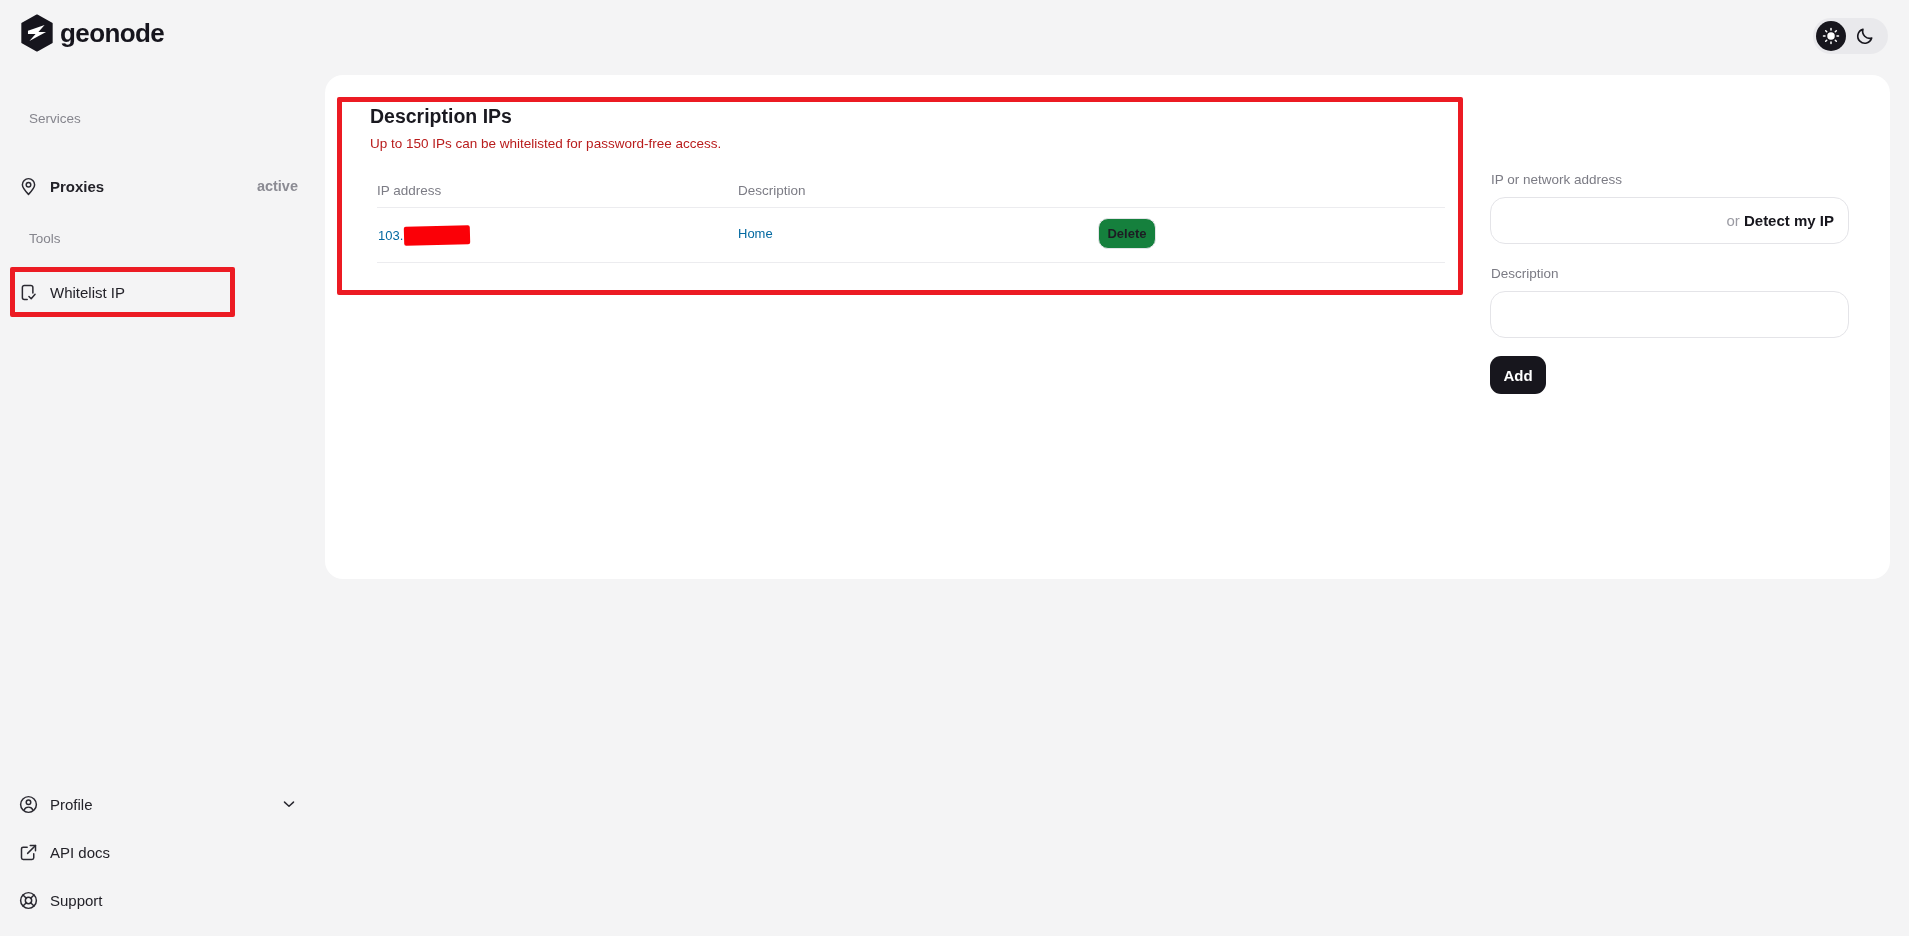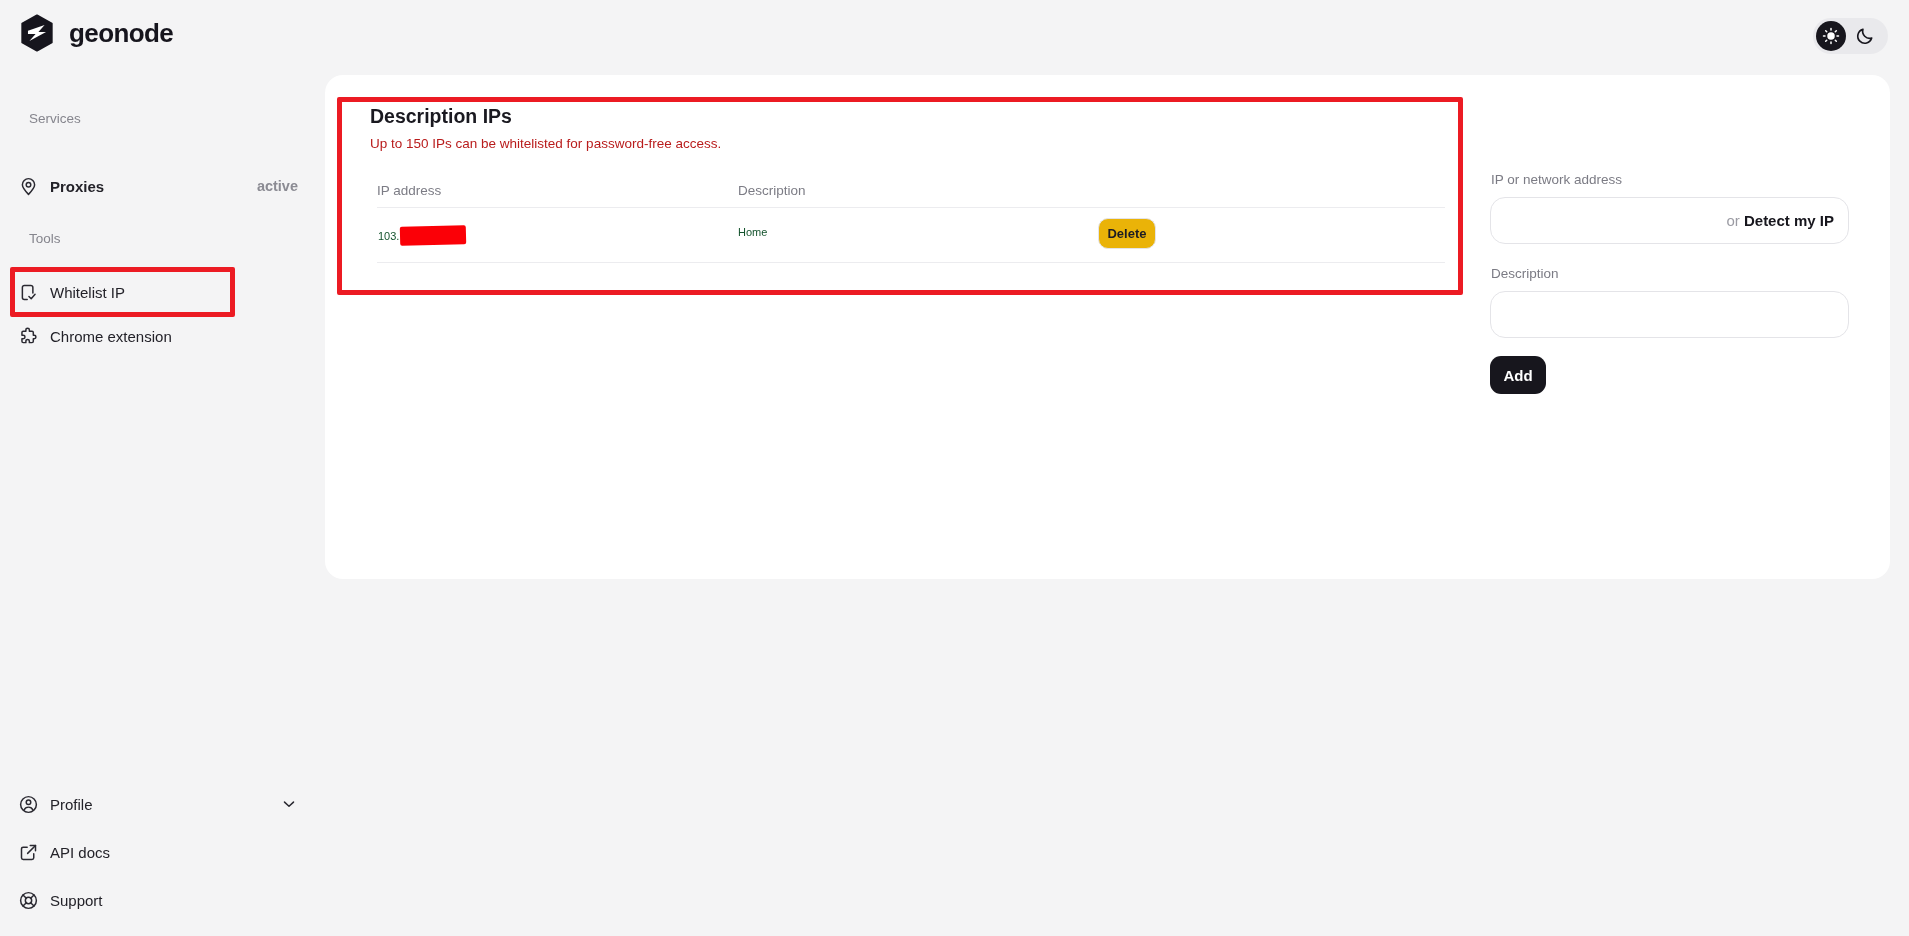--- a/index.html
+++ b/index.html
@@ -6,21 +6,21 @@
   html,body { width:1909px; height:936px; }
   body {
     font-family:"Liberation Sans", sans-serif;
     background:#f4f4f5;
     color:#1e1d24;
     position:relative;
     overflow:hidden;
   }
 
   
-  .brand { position:absolute; left:18px; top:14px; display:flex; align-items:center; gap:13px; }
+  .brand { position:absolute; left:18px; top:14px; display:flex; align-items:center; gap:4px; }
   .brand-mark { width:38px; height:38px; display:block; }
   .brand-name { font-size:26px; font-weight:800; letter-spacing:-0.6px; color:#16151d; }
 
   .theme-toggle {
     position:absolute; top:18px; right:21px;
     width:75px; height:36px; border-radius:18px;
     background:#e9e9ec; display:flex; align-items:center; padding:3px; gap:4px;
   }
   .theme-opt { width:30px; height:30px; border-radius:50%; display:flex; align-items:center; justify-content:center; cursor:pointer; }
   .theme-opt.sun { background:#17161d; }
@@ -48,30 +48,30 @@
     background:#ffffff; border-radius:18px;
   }
   .card-title { position:absolute; left:45px; top:30px; font-size:19.5px; font-weight:700; color:#1a1920; }
   .card-subtitle { position:absolute; left:45px; top:61px; font-size:13.5px; color:#b91c1c; }
 
   .tbl-header { position:absolute; top:100px; font-size:13.5px; color:#7c7c85;margin-top:8px; }
   .th-ip { left:52px; } .th-desc { left:413px; }
   .tbl-divider { position:absolute; left:52px; width:1068px; height:1px; background:#ececef; }
   .div-1 { top:132px; } .div-2 { top:187px; }
 
-  .cell { position:absolute; font-size:11px; color:#14532d; }
+  .cell { position:absolute; font-size:13px; color:#0369a1; }
   .cell-ip { left:53px; top:151px; display:flex; align-items:center; }
   .cell-desc { left:413px; top:151px; }
   .redacted-bar {
     display:inline-block; width:66px; height:19px; background:#fb0007;
     margin-left:1px; transform:rotate(-1.5deg); border-radius:2px;
   }
   .delete-btn {
     position:absolute; left:773px; top:143px; width:58px; height:31px;
-    background:#eab308; border:1px solid #e4e4e8; border-radius:10px;
+    background:#15803d; border:1px solid #e4e4e8; border-radius:10px;
     font-family:"Liberation Sans", sans-serif; font-size:13px; font-weight:700; color:#1d1c23; cursor:pointer;
   }
 
   
   .form-label { position:absolute; left:1166px; font-size:13.5px; color:#7b7b84; }
   .lbl-ip { top:97px; } .lbl-desc { top:191px; }
   .form-field {
     position:absolute; left:1165px; width:359px; height:47px;
     background:#fff; border:1px solid #e4e4e8; border-radius:15px;
     display:flex; align-items:center;
@@ -133,26 +133,20 @@
   <div class="side-label" style="top:171px;">Tools</div>
 
   <div class="side-row" style="top:212px;">
     <svg class="ico" width="21" height="21" viewBox="0 0 24 24">
       <path d="M17 12.5V6.2a2.2 2.2 0 0 0-2.2-2.2H7.2A2.2 2.2 0 0 0 5 6.2v11.6A2.2 2.2 0 0 0 7.2 20h3.3"></path>
       <path d="M12.5 16.5l2.6 2.6 4.4-5"></path>
     </svg>
     <span>Whitelist IP</span>
   </div>
 
-  <div class="side-row" style="top:256px;">
-    <svg class="ico" width="21" height="21" viewBox="0 0 24 24">
-      <path d="M9 4.5a2 2 0 0 1 4 0V6h3a1.5 1.5 0 0 1 1.5 1.5v3h1a2 2 0 0 1 0 4h-1v3A1.5 1.5 0 0 1 16 19h-3v-1.5a2 2 0 0 0-4 0V19H6a1.5 1.5 0 0 1-1.5-1.5v-3H6a2 2 0 0 0 0-4H4.5v-3A1.5 1.5 0 0 1 6 6h3Z"></path>
-    </svg>
-    <span>Chrome extension</span>
-  </div>
 
   <div class="side-row" style="top:724px;">
     <svg class="ico" width="21" height="21" viewBox="0 0 24 24">
       <circle cx="12" cy="12" r="9"></circle>
       <circle cx="12" cy="9.5" r="2.6"></circle>
       <path d="M6.8 18.4c1-2.3 2.9-3.4 5.2-3.4s4.2 1.1 5.2 3.4"></path>
     </svg>
     <span>Profile</span>
     <svg class="chev" width="18" height="18" viewBox="0 0 24 24" fill="none" stroke="#2a2931" stroke-width="2" stroke-linecap="round" stroke-linejoin="round">
       <path d="M6 9.5 12 15l6-5.5"></path>

